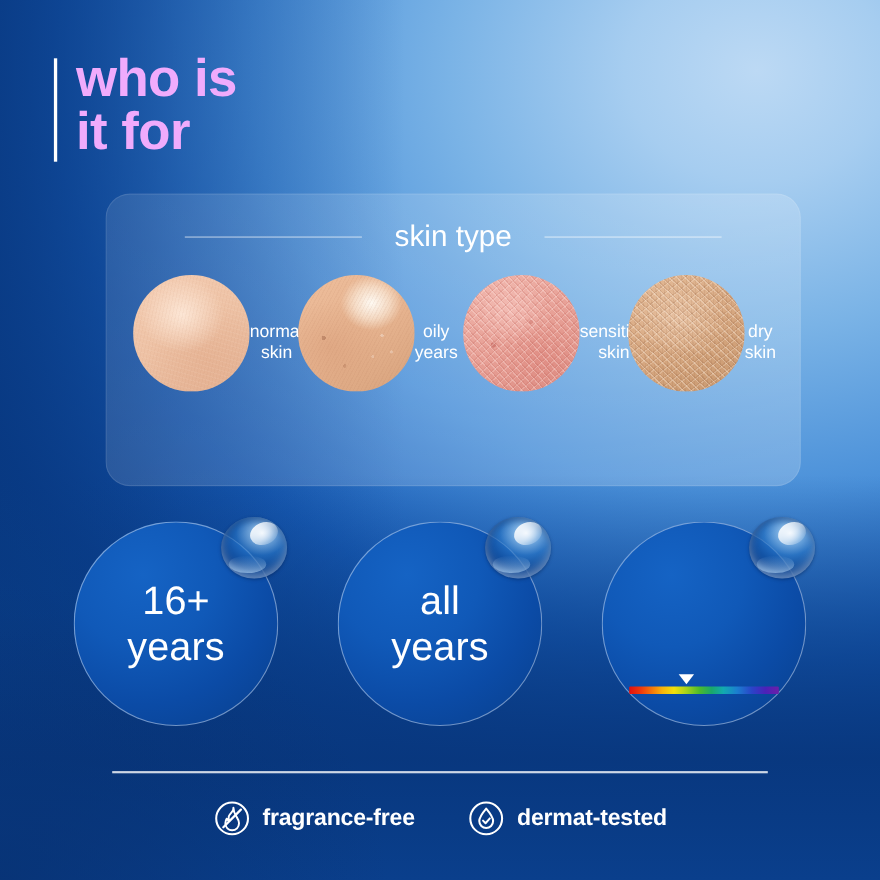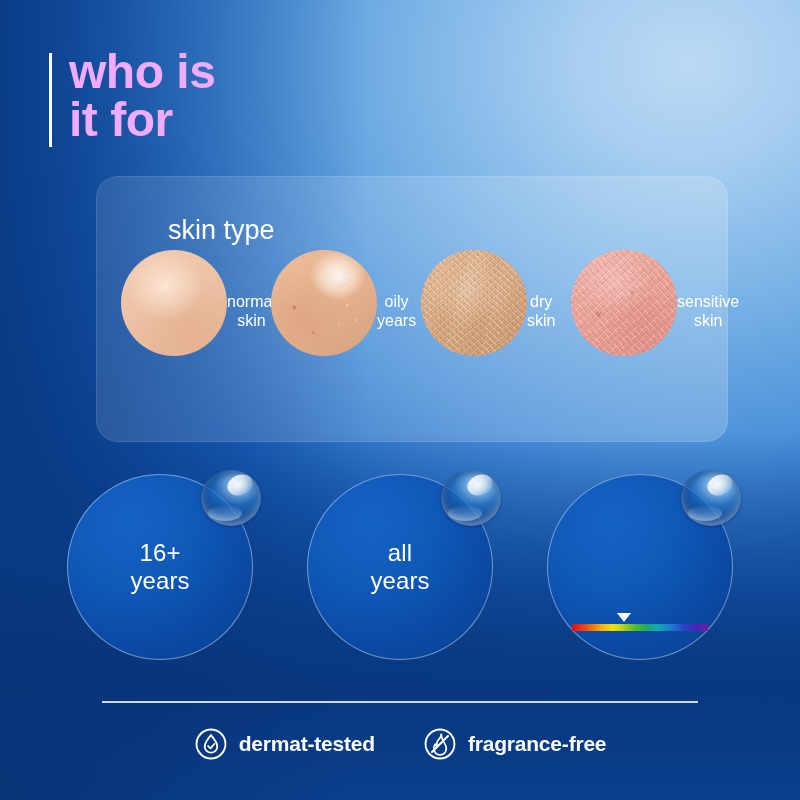--- a/index.html
+++ b/index.html
@@ -49,21 +49,21 @@
 
   
   #skin-card {
     position:absolute; left:96px; top:176px; width:632px; height:266px;
     border-radius:22px; z-index:5;
     background:linear-gradient(118deg, rgba(255,255,255,0.105) 0%, rgba(255,255,255,0.15) 45%, rgba(255,255,255,0.20) 100%);
     box-shadow:inset 0 0 0 1px rgba(255,255,255,0.10);
   }
   .card-title-row {
     position:absolute; left:72px; right:72px; top:26px;
-    display:flex; align-items:flex-start; gap:15px;flex-direction:column;
+    display:flex; align-items:center; gap:30px;
   }
   .card-rule { flex:1; height:1px; background:rgba(255,255,255,0.62); }
   .card-title {
     color:#ffffff; font-size:27px; line-height:1;
     white-space:nowrap; font-weight:normal;
   }
 
   .skin-row {
     position:absolute; left:16px; right:16px; top:74px;
     display:flex; justify-content:space-around; align-items:flex-start;
@@ -143,21 +143,21 @@
     position:absolute; left:0; top:474px; width:800px; height:190px; z-index:5;
     display:flex; justify-content:center; gap:54px;
   }
   .bubble {
     position:relative; width:186px; height:186px; border-radius:50%;
     background:radial-gradient(88% 88% at 34% 26%, #1563c4 0%, #1059b8 40%, #0b4ba6 72%, #094293 100%);
     box-shadow:inset 0 0 0 1px rgba(255,255,255,0.42);
     display:flex; align-items:center; justify-content:center;
   }
   .bubble-text {
-    color:#ffffff; font-size:24px; line-height:1.16;
+    color:#ffffff; font-size:36px; line-height:1.16;
     text-align:center; white-space:pre-line; letter-spacing:0.1px;
   }
   .bubble.has-ph .bubble-text { transform:translateY(-9px); }
   .droplet {
     position:absolute; right:-8px; top:-4px; width:60px; height:56px;
     border-radius:50%; overflow:hidden;
     background:radial-gradient(68% 62% at 62% 26%, rgba(236,246,255,0.95) 0%, rgba(150,198,239,0.72) 26%, rgba(42,120,200,0.62) 58%, rgba(10,64,140,0.80) 100%);
     box-shadow:inset 0 -4px 9px rgba(255,255,255,0.40), inset 0 3px 7px rgba(8,48,110,0.55), 0 1px 3px rgba(4,30,80,0.45);
   }
   .droplet::before {
@@ -240,34 +240,34 @@
     </div>
 
     <div class="skin-item">
       <div class="skin-disc sk-oily">
         <div class="tex"></div>
       </div>
       <div class="skin-label">oily years</div>
     </div>
 
     <div class="skin-item">
-      <div class="skin-disc sk-dry">
-        <div class="tex"></div>
-      </div>
-      <div class="skin-label">dry skin</div>
-    </div>
-
-    <div class="skin-item">
       <div class="skin-disc sk-sensitive">
         <div class="tex"></div>
       </div>
       <div class="skin-label">sensitive
 skin</div>
     </div>
 
+    <div class="skin-item">
+      <div class="skin-disc sk-dry">
+        <div class="tex"></div>
+      </div>
+      <div class="skin-label">dry skin</div>
+    </div>
+
   </div>
 </div>
 
 <div id="bubbles">
 
   <div class="bubble">
     <div class="bubble-text">16+
 years</div>
     <div class="droplet"></div>
   </div>
@@ -284,32 +284,32 @@
       <div class="ph-arrow" style="left: 38%;"></div>
       <div class="ph-bar"></div>
     </div>
   </div>
 
 </div>
 
 <div id="divider"></div>
 
 <div id="badges">
+
+  <div class="badge">
+    <svg class="badge-icon" viewBox="0 0 40 40">
+      <circle cx="20" cy="20" r="17" fill="none" stroke="#ffffff" stroke-width="2.2"></circle>
+      <path d="M21.4 8.6 c0.8 4.1 -3.9 5.6 -4.9 9.2 c-0.8 2.9 0.7 4.6 0.7 4.6 c-1.9 -0.3 -2.9 -2.1 -2.9 -2.1 c-1.1 1.6 -1.5 3.3 -1.5 5 c0 4.3 3.2 7.4 7.2 7.4 c4.2 0 7.4 -3.1 7.4 -7.4 c0 -6.6 -6 -8.2 -6 -16.7 Z" fill="none" stroke="#ffffff" stroke-width="2.1" stroke-linejoin="round"></path>
+      <line x1="10.6" y1="29.4" x2="29.4" y2="10.6" stroke="#ffffff" stroke-width="2.4" stroke-linecap="round"></line>
+    </svg>
+    <div class="badge-label">fragrance-free</div>
+  </div>
 
   <div class="badge">
     <svg class="badge-icon" viewBox="0 0 40 40">
       <circle cx="20" cy="20" r="17" fill="none" stroke="#ffffff" stroke-width="2.2"></circle>
       <path d="M20 9.5 C20 9.5 12.6 18.2 12.6 22.8 A7.4 7.4 0 0 0 27.4 22.8 C27.4 18.2 20 9.5 20 9.5 Z" fill="none" stroke="#ffffff" stroke-width="2.2" stroke-linejoin="round"></path>
       <path d="M16.6 22.4 l2.7 2.8 l4.6 -5.2" fill="none" stroke="#ffffff" stroke-width="2.1" stroke-linecap="round" stroke-linejoin="round"></path>
     </svg>
     <div class="badge-label">dermat-tested</div>
   </div>
 
-  <div class="badge">
-    <svg class="badge-icon" viewBox="0 0 40 40">
-      <circle cx="20" cy="20" r="17" fill="none" stroke="#ffffff" stroke-width="2.2"></circle>
-      <path d="M21.4 8.6 c0.8 4.1 -3.9 5.6 -4.9 9.2 c-0.8 2.9 0.7 4.6 0.7 4.6 c-1.9 -0.3 -2.9 -2.1 -2.9 -2.1 c-1.1 1.6 -1.5 3.3 -1.5 5 c0 4.3 3.2 7.4 7.2 7.4 c4.2 0 7.4 -3.1 7.4 -7.4 c0 -6.6 -6 -8.2 -6 -16.7 Z" fill="none" stroke="#ffffff" stroke-width="2.1" stroke-linejoin="round"></path>
-      <line x1="10.6" y1="29.4" x2="29.4" y2="10.6" stroke="#ffffff" stroke-width="2.4" stroke-linecap="round"></line>
-    </svg>
-    <div class="badge-label">fragrance-free</div>
-  </div>
-
 </div>
 
 </body></html>

